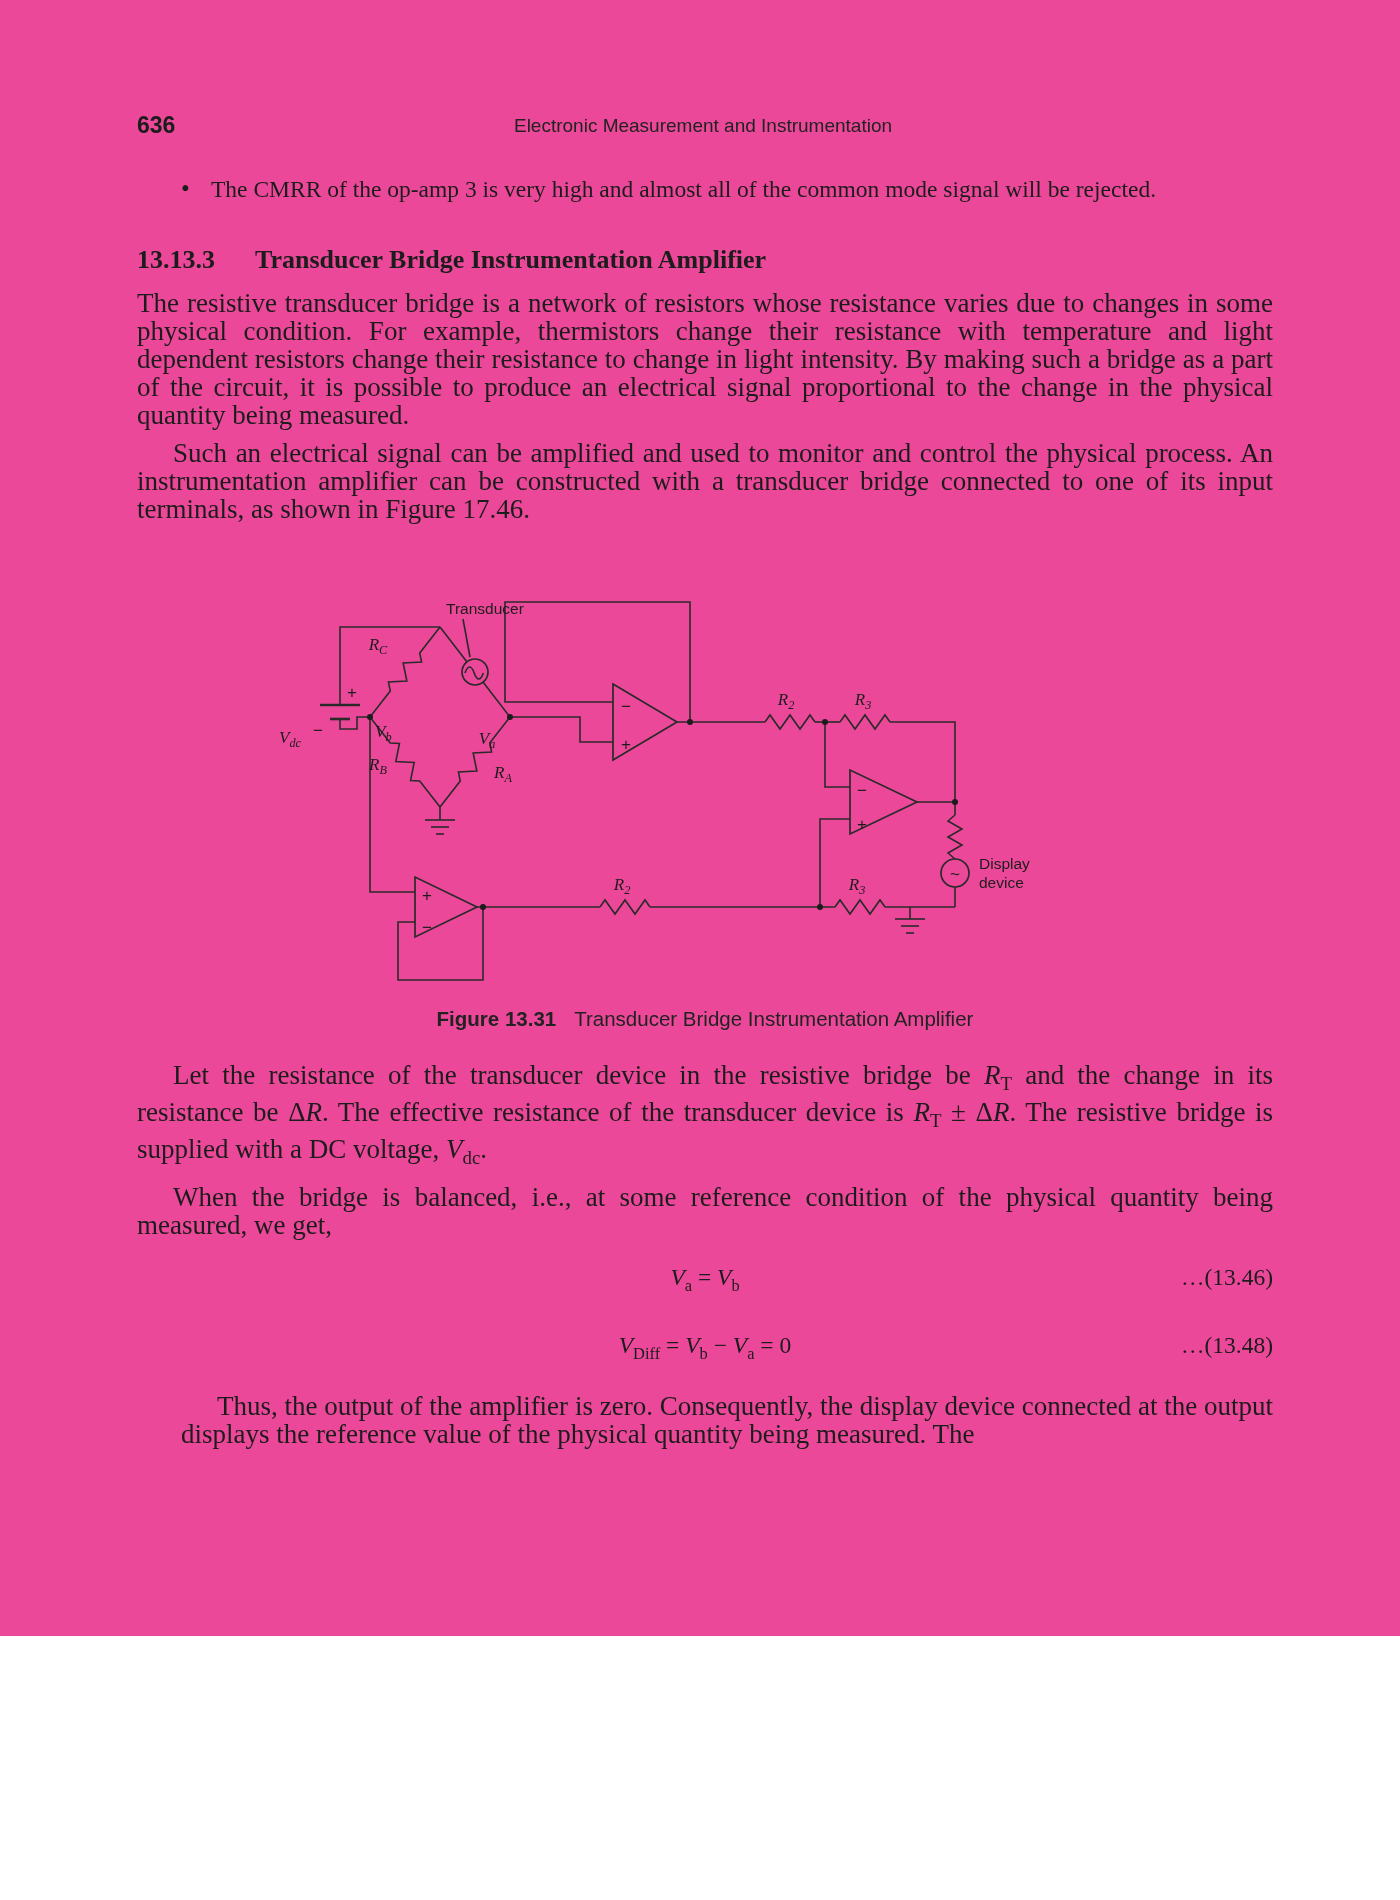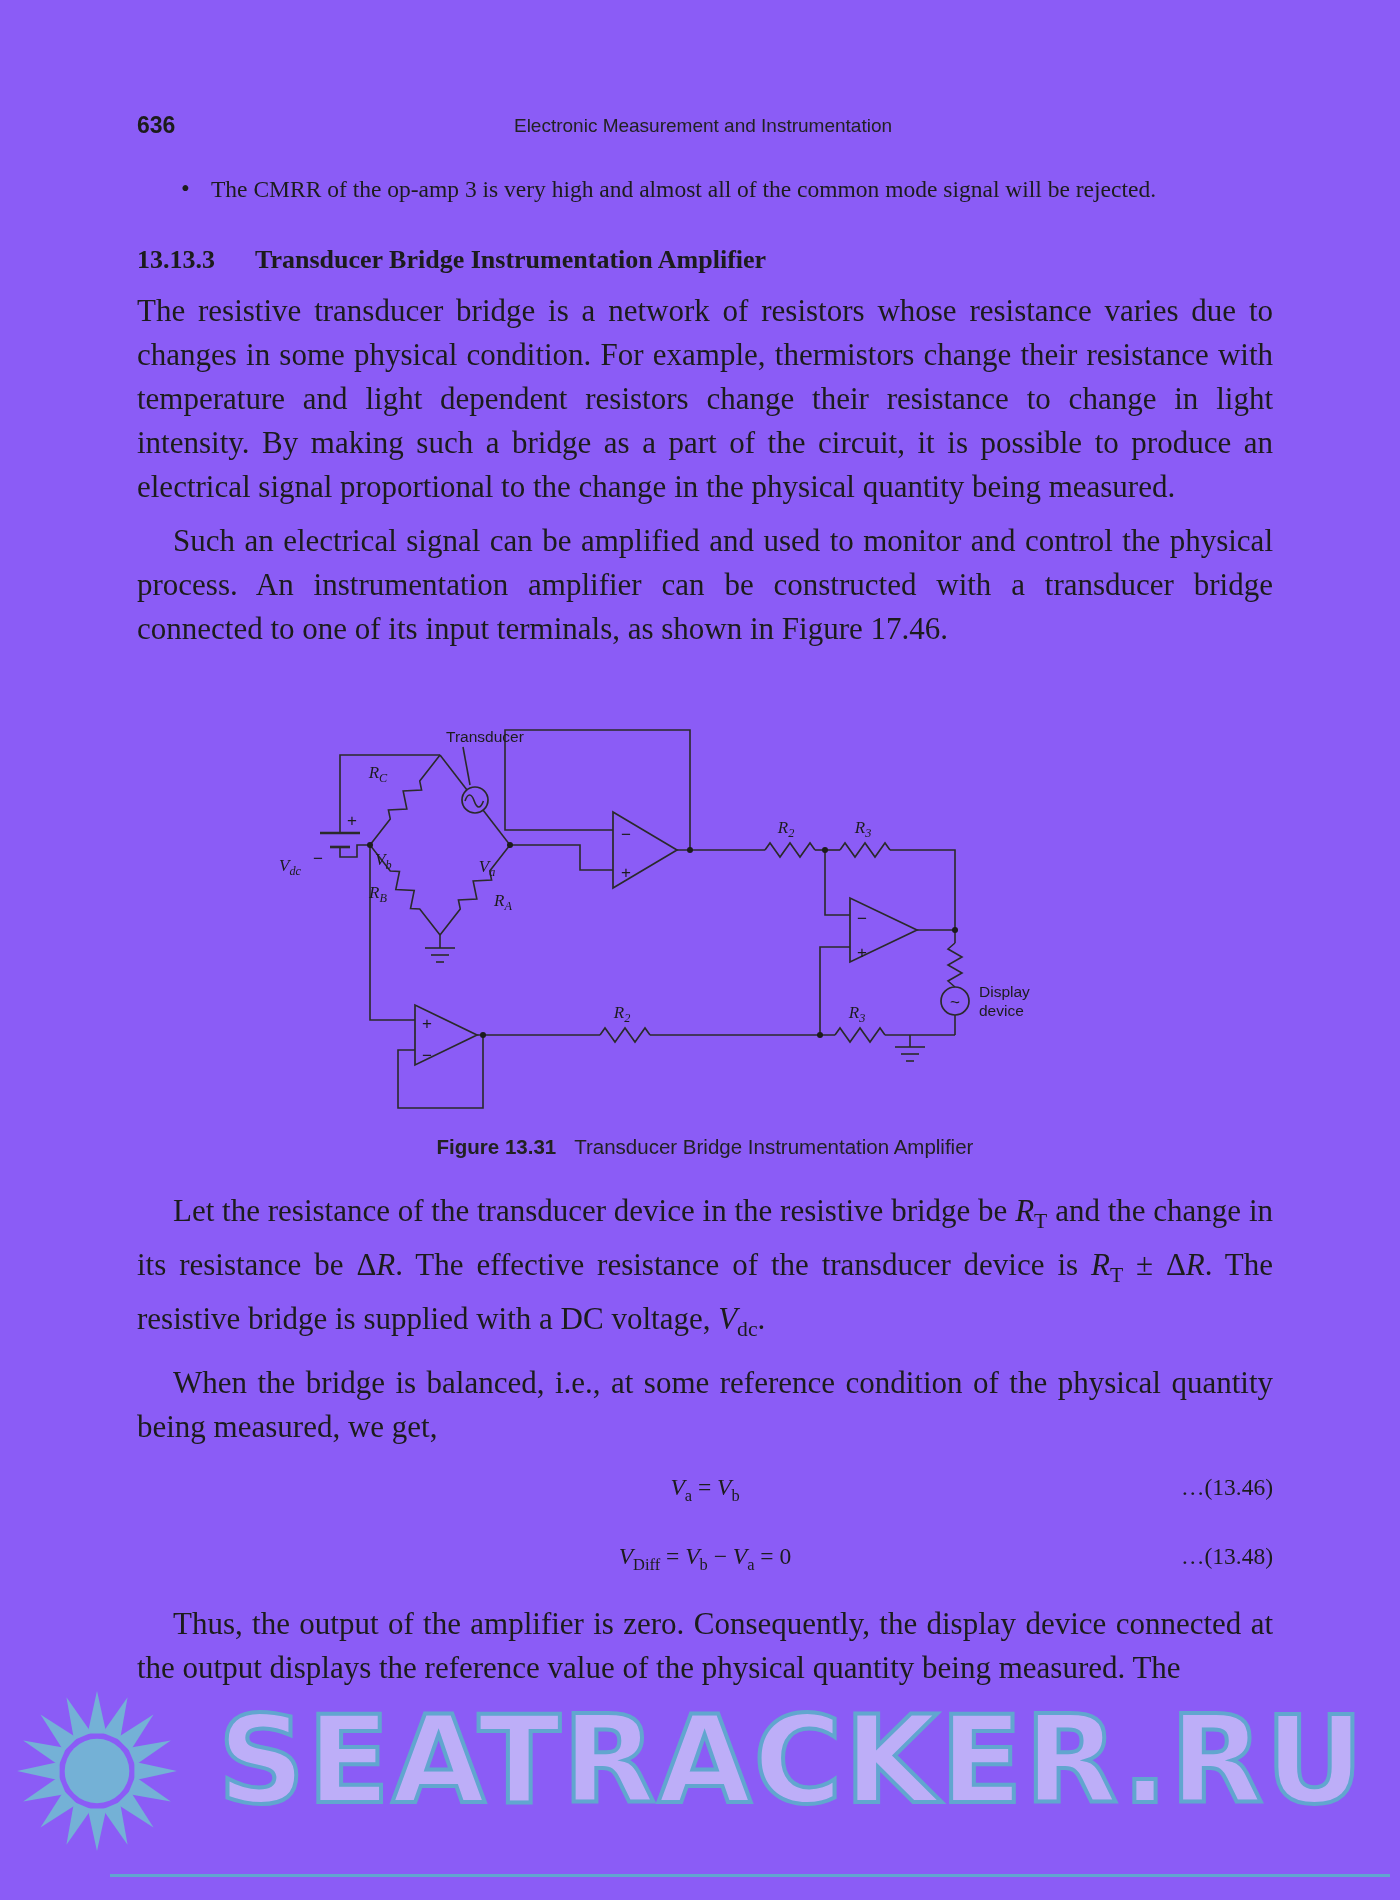--- a/index.html
+++ b/index.html
@@ -1,37 +1,37 @@
 <!DOCTYPE html>
 <html><head>
 <meta charset="utf-8">
 <style>
   html,body{margin:0;padding:0;background:#ffffff;}
   .page{
     position:relative;
-    width:1400px;height:1900px;
-    background:#8b5cf6;
+    width:1400px;height:1636px;
+    background:#ec4899;
     font-family:"Liberation Serif", serif;
     color:#1c1c1c;
     overflow:hidden;
   }
   .content{position:absolute;left:137px;top:112px;width:1136px;}
   
   .page-header{position:relative;height:34px;font-family:"Liberation Sans", sans-serif;}
   .page-num{font-weight:bold;font-size:23px;}
   .header-title{position:absolute;left:0;right:4px;top:3px;text-align:center;font-size:19px;color:#222;}
   
   .bullets{list-style:none;margin:26px 0 0 0;padding:0;}
   .bullets li{position:relative;padding-left:74px;font-size:23.5px;line-height:34.5px;text-align:justify;margin-bottom:9px;}
   .bullets li::before{content:"•";position:absolute;left:44px;top:0;font-size:25px;}
   
   .section-heading{margin:38px 0 14px 0;font-size:26px;font-weight:bold;}
   .sec-num{margin-right:40px;}
   
-  p.body{margin:10px 0 0 0;font-size:31px;line-height:44px;text-align:justify;}
+  p.body{margin:10px 0 0 0;font-size:27px;line-height:28px;text-align:justify;}
   p.ind{text-indent:36px;}
   sub{font-size:70%;}
   
   figure{margin:14px 0 0 0;text-align:center;}
   figcaption{margin-top:4px;font-family:"Liberation Sans", sans-serif;font-size:20.5px;color:#222;}
   figcaption .cap-label{font-weight:bold;margin-right:18px;}
   .circuit{stroke:#2a2a2a;}
   .circuit .wire{fill:none;stroke:#2a2a2a;stroke-width:1.6;}
   .circuit .comp{fill:none;stroke:#2a2a2a;stroke-width:1.7;}
   .circuit .plate{stroke:#2a2a2a;stroke-width:2.6;}
@@ -217,21 +217,21 @@
       <div class="eq-body"><i>V</i><sub>a</sub> = <i>V</i><sub>b</sub></div>
       <div class="eq-num">…(13.46)</div>
     </div>
 
 
     <div class="equation">
       <div class="eq-body"><i>V</i><sub>Diff</sub> = <i>V</i><sub>b</sub> − <i>V</i><sub>a</sub> = 0</div>
       <div class="eq-num">…(13.48)</div>
     </div>
 
-    <p class="body ind" style="margin-top:16px;">Thus, the output of the amplifier is zero. Consequently, the display device connected at the output displays the reference value of the physical quantity being measured. The</p>
+    <p class="body ind" style="margin-top:16px;margin-left:44px;">Thus, the output of the amplifier is zero. Consequently, the display device connected at the output displays the reference value of the physical quantity being measured. The</p>
   </div>
 
   <div class="bottom-rule"></div>
   <div class="watermark">
     <svg width="170" height="182" viewBox="0 0 200 200">
       <g fill="#74b1d6">
         <polygon points="100,6 89,56 111,56" transform="rotate(0 100 100)"></polygon>
         <polygon points="100,6 89,56 111,56" transform="rotate(22.5 100 100)"></polygon>
         <polygon points="100,6 89,56 111,56" transform="rotate(45 100 100)"></polygon>
         <polygon points="100,6 89,56 111,56" transform="rotate(67.5 100 100)"></polygon>

